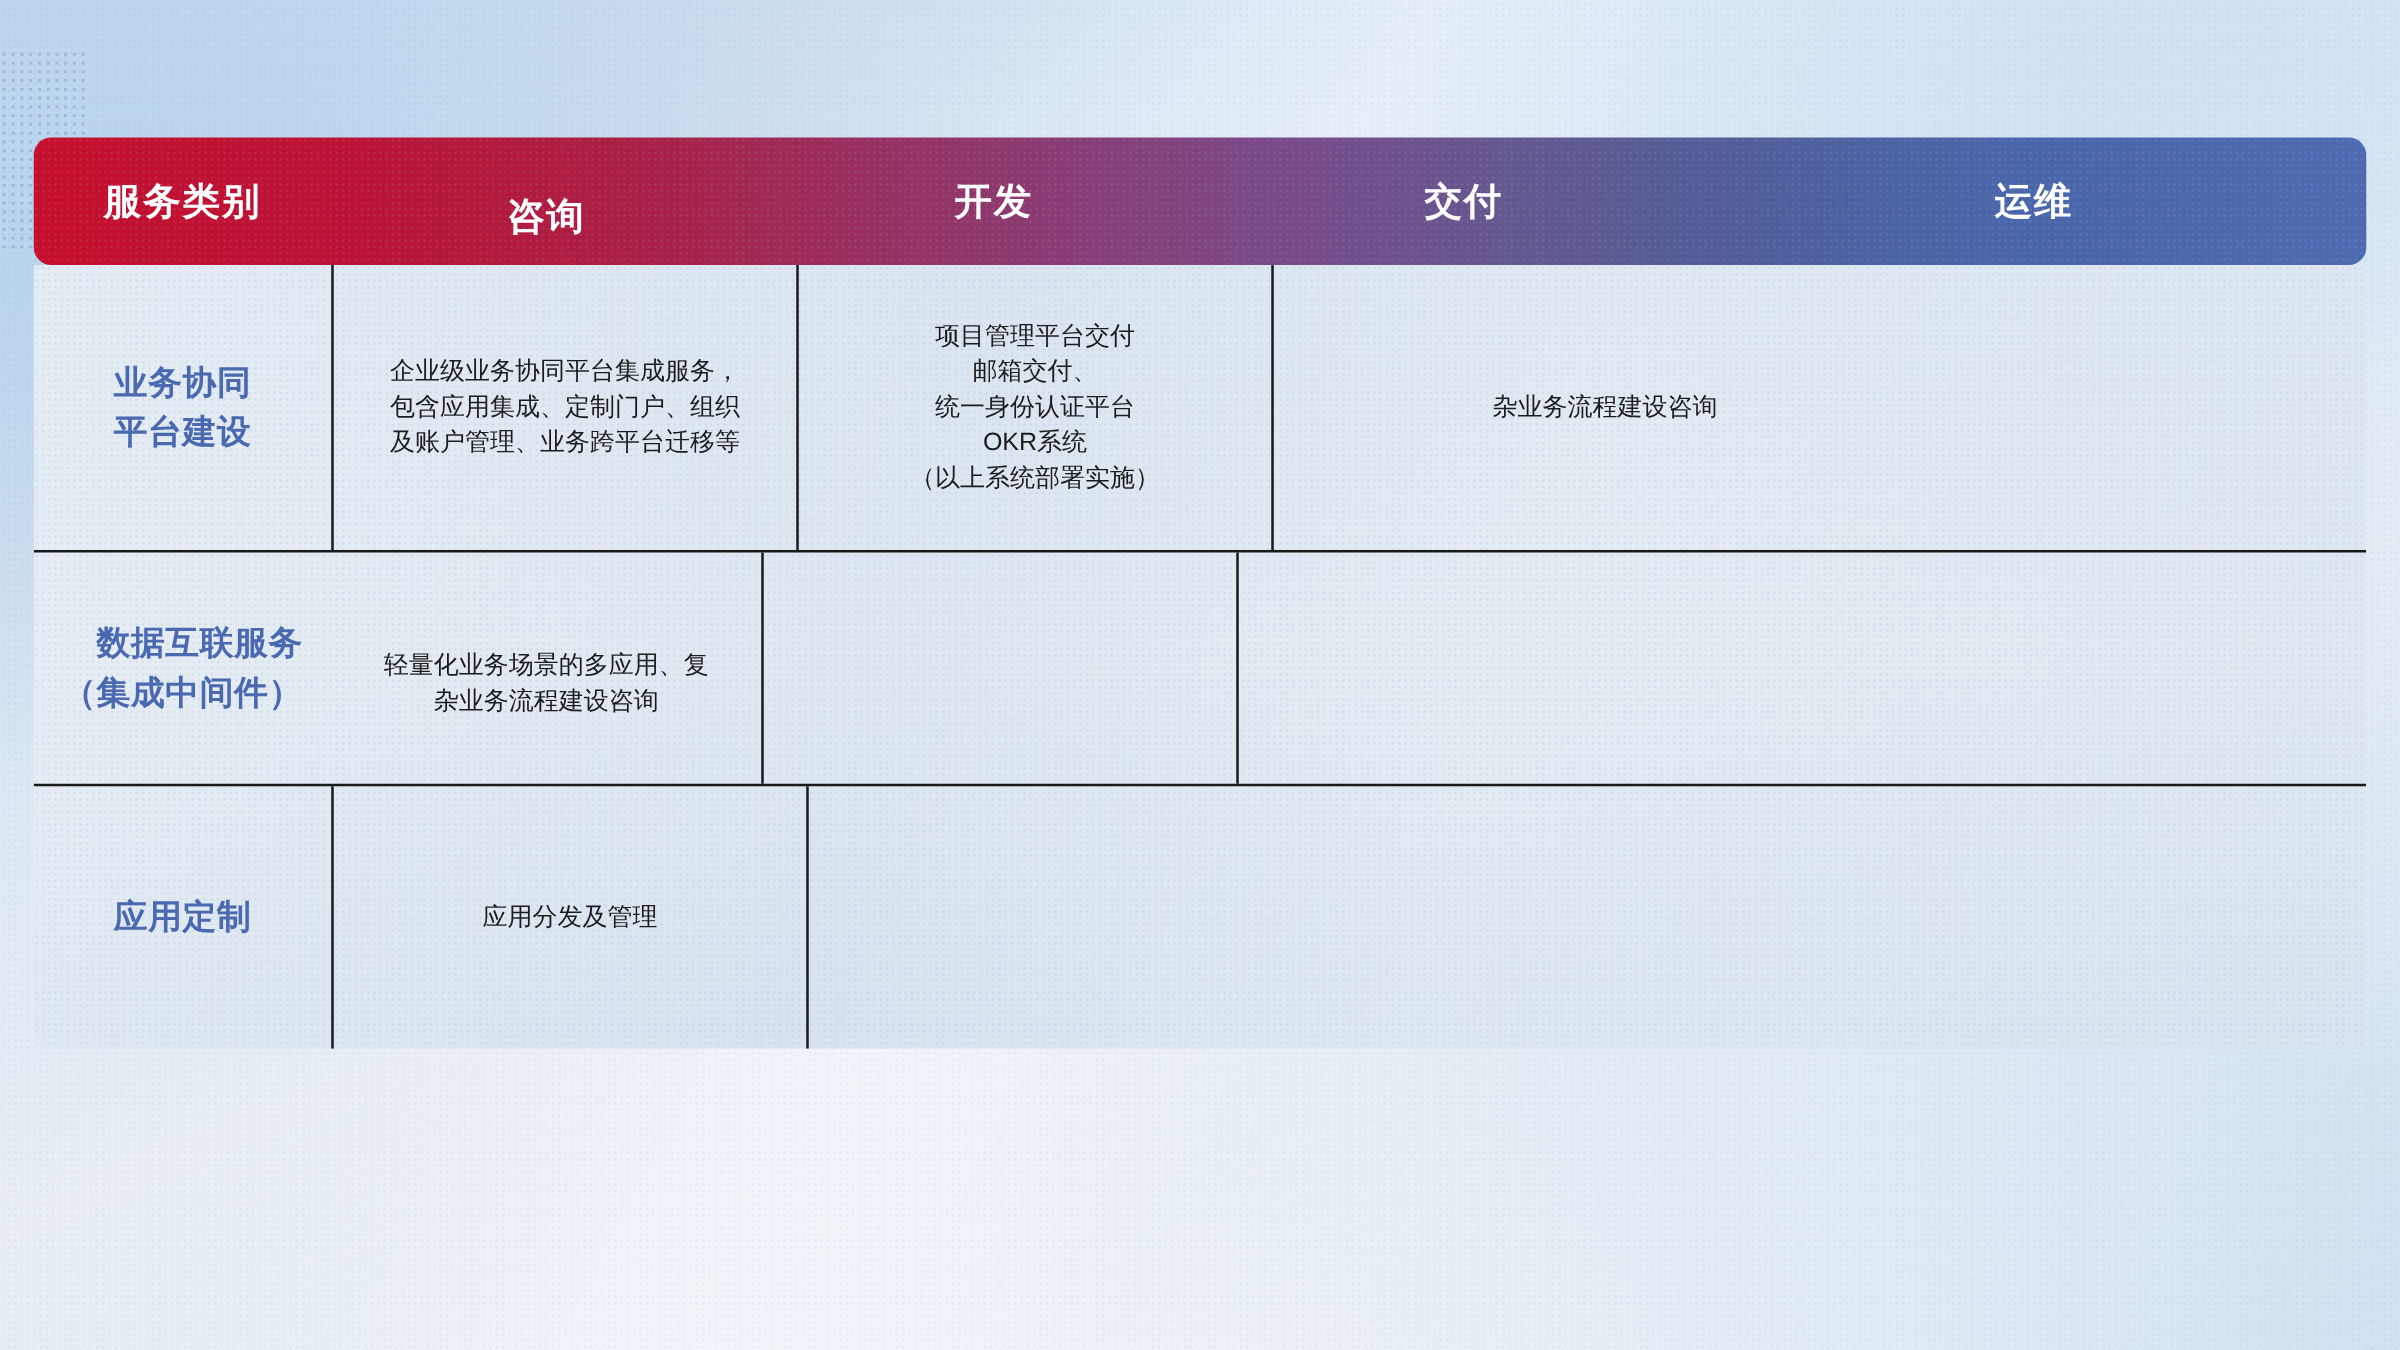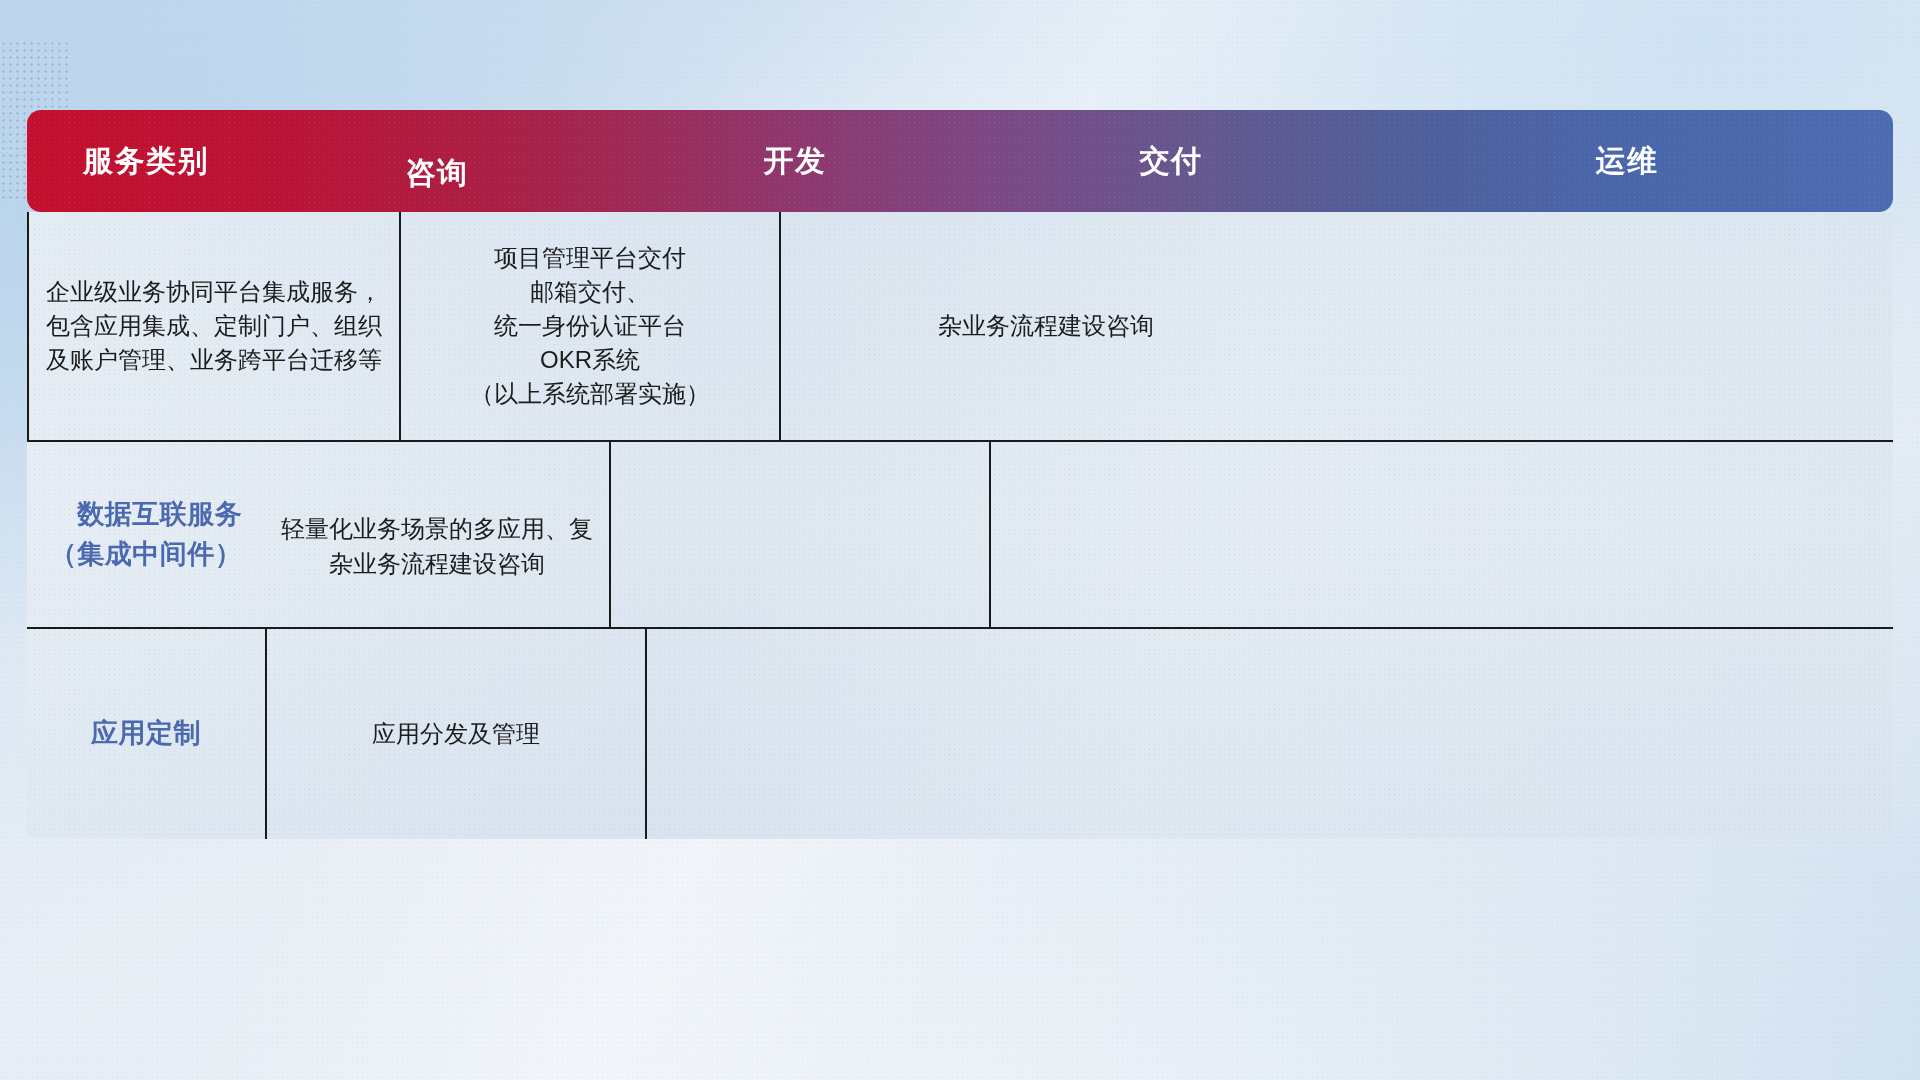--- a/index.html
+++ b/index.html
@@ -122,21 +122,21 @@
   .row.r3 { height: 212px; }
 
   .row + .row { border-top: 2px solid #1a1a1a; }
 
   .cell {
     display: flex;
     align-items: center;
     justify-content: center;
     text-align: center;
     padding: 6px 14px;
-    font-size: 24px;
+    font-size: 20px;
     line-height: 1.42;
     color: #1c1c1c;
     white-space: pre-line;
   }
   .cell.catlabel {
     color: #4a69b0;
     font-weight: bold;
     font-size: 27px;
     line-height: 1.45;
     letter-spacing: 0.5px;
@@ -164,20 +164,22 @@
     <div class="hcell c0">服务类别</div>
     <div class="hcell c1">咨询</div>
     <div class="hcell c2">开发</div>
     <div class="hcell c3">交付</div>
     <div class="hcell c4">运维</div>
   </div>
 
   <div id="table-body">
 
     <div class="row r1">
+      <div class="cell catlabel c0">业务协同
+平台建设</div>
       <div class="cell divl c2">企业级业务协同平台集成服务，
 包含应用集成、定制门户、组织
 及账户管理、业务跨平台迁移等</div>
       <div class="cell divl c3">项目管理平台交付
 邮箱交付、
 统一身份认证平台
 OKR系统
 （以上系统部署实施）</div>
       <div class="cell divl c4">杂业务流程建设咨询</div>
     </div>

